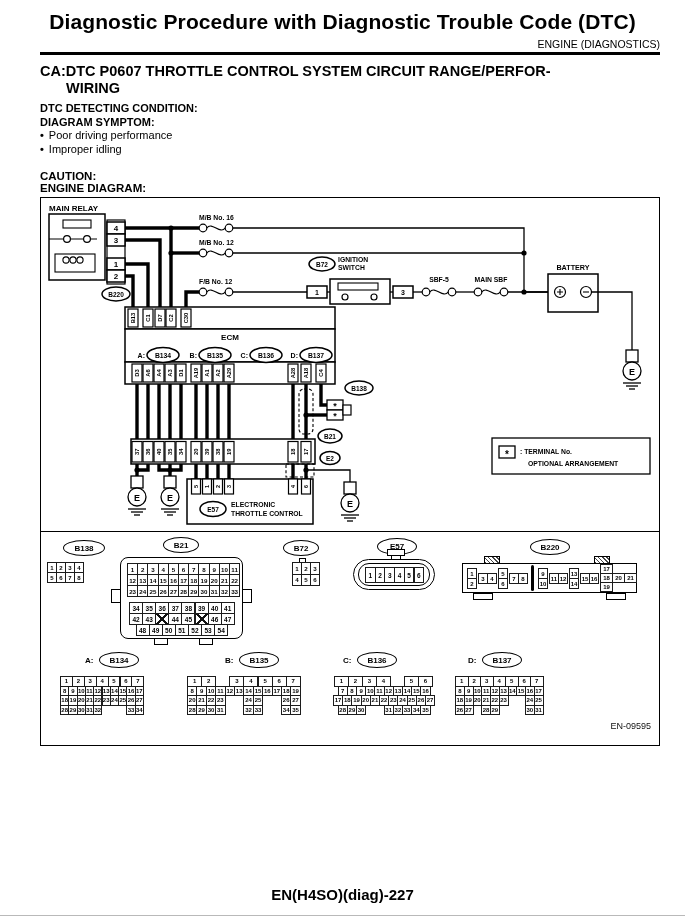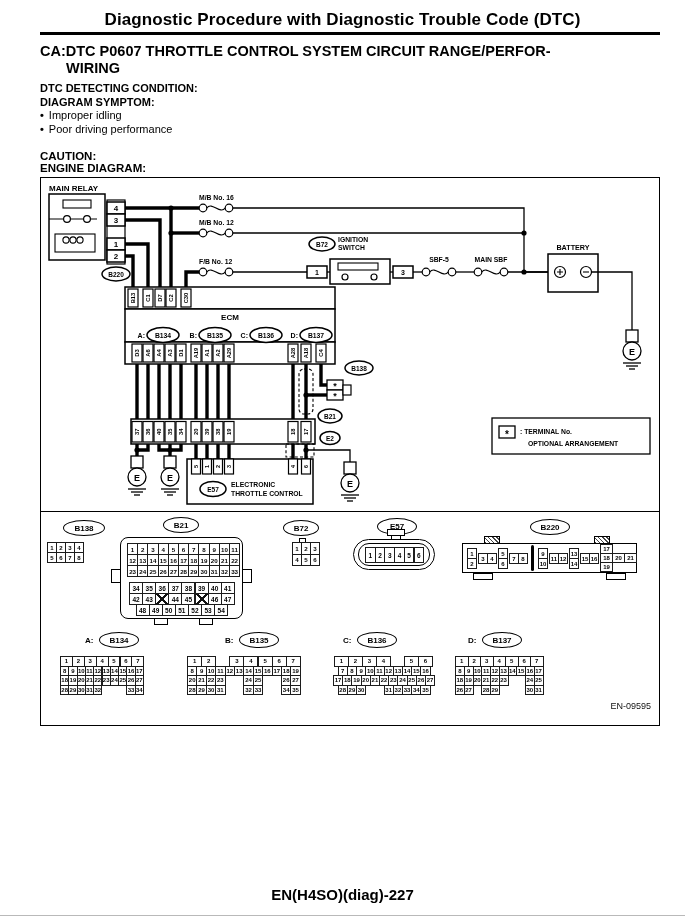--- a/index.html
+++ b/index.html
@@ -1,17 +1,17 @@
 <!DOCTYPE html>
 <html><head>
 <meta charset="utf-8">
 <style>
   html,body{margin:0;padding:0;background:#fff}
   body{width:685px;height:918px;position:relative;font-family:"Liberation Sans",sans-serif;color:#000;overflow:hidden}
-  .header-title{text-align:center;font-weight:bold;font-size:17px;padding-top:10px;letter-spacing:.1px}
+  .header-title{text-align:center;font-weight:bold;font-size:21px;padding-top:10px;letter-spacing:.1px}
   .header-right{text-align:right;font-size:10.5px;margin:4px 25px 0 0}
   .header-rule{height:3px;background:#000;margin:2px 25px 0 40px}
   .content{margin:6px 24px 0 40px}
   .doc-title{font-weight:bold;font-size:14.5px;margin:8px 0 0 0;line-height:17px}
   .doc-title2{font-weight:bold;font-size:14.5px;margin:0 0 4px 26px;line-height:17px}
   .hb{font-weight:bold;font-size:11px;line-height:14px;margin:0}
   ul.blist{list-style:none;margin:0;padding:0}
   ul.blist li{font-size:11px;line-height:13.6px}
   ul.blist .blt{font-weight:bold;margin-right:5px}
   .caution-head{font-weight:bold;font-size:11.5px;margin:14px 0 0 0}
@@ -29,33 +29,34 @@
   .solid{background:#000;border:none}
   .en-code{position:absolute;left:528px;top:189px;width:82px;text-align:right;font-size:9px;color:#111}
   .footer{position:absolute;bottom:15px;left:0;width:100%;text-align:center;font-weight:bold;font-size:15px}
   .bottom-rule{position:absolute;bottom:2px;left:0;width:100%;height:1px;background:#b9b9b9}
 </style>
 </head>
 <body>
 
 <div>
   <div class="header-title">Diagnostic Procedure with Diagnostic Trouble Code (DTC)</div>
+  <div class="header-right">ENGINE (DIAGNOSTICS)</div>
   <div class="header-rule"></div>
 
   <div class="content">
     <div class="doc-title">CA:DTC P0607 THROTTLE CONTROL SYSTEM CIRCUIT RANGE/PERFOR-</div>
     <div class="doc-title2">WIRING</div>
 
     <p class="hb">DTC DETECTING CONDITION:</p>
     <ul class="blist">
     </ul>
     <p class="hb">DIAGRAM SYMPTOM:</p>
     <ul class="blist">
+      <li><span class="blt">•</span><span>Poor driving performance</span></li>
       <li><span class="blt">•</span><span>Improper idling</span></li>
-      <li><span class="blt">•</span><span>Poor driving performance</span></li>
     </ul>
 
     <p class="caution-head">CAUTION:</p>
     <p class="wd-head">ENGINE DIAGRAM:</p>
 
     <div class="diagram-box">
       <svg id="schematic" width="618" height="333" viewBox="0 0 618 333">
 
         <text x="8" y="13" font-size="8">MAIN RELAY</text>
         <rect x="8" y="16" width="56" height="66" fill="none" stroke="#000" stroke-width="1.5"></rect>

